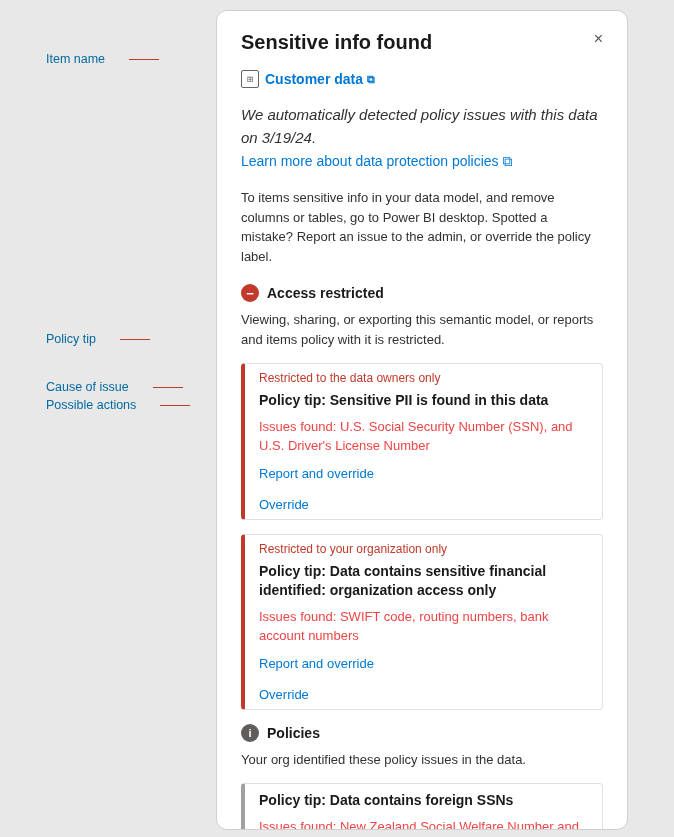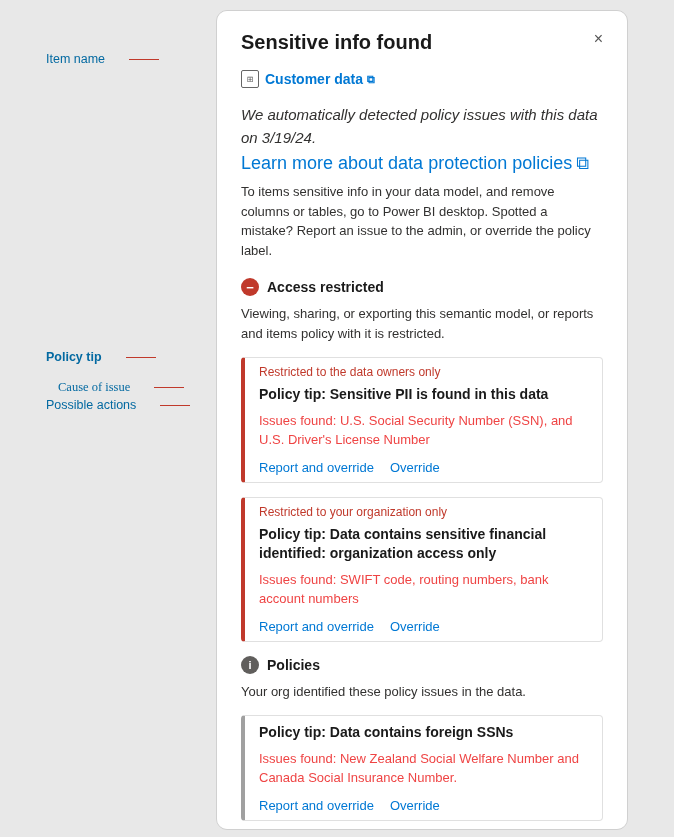--- a/index.html
+++ b/index.html
@@ -129,22 +129,22 @@
       line-height: 1.5;
       font-style: italic;
     }
 
     .learn-more-link {
       color: #0078d4;
       text-decoration: none;
       display: inline-flex;
       align-items: flex-start;
       gap: 4px;
-      font-size: 18px;
-      margin-bottom: 8px;
+      font-size: 14px;
+      margin-bottom: 18px;
     }
 
     .info-text {
       font-size: 13px;
       color: #323130;
       line-height: 1.5;
       margin-bottom: 18px;
     }
 
     .section-header {
@@ -226,44 +226,45 @@
       font-size: 13px;
       color: #ef4444;
       line-height: 1.5;
       margin-bottom: 10px;
     }
 
     .actions-row {
       display: flex;
       gap: 16px;
       align-items: flex-start;
+      flex-direction: column;
     }
 
     .action-link {
       color: #0078d4;
       text-decoration: none;
       font-size: 13px;
       cursor: pointer;
     }
   </style>
 </head>
 <body>
 
 <div class="outer-wrapper">
 
   <div class="annotations">
     <div class="annotation" style="top: 42px; left: 0;">
       <span>Item name</span>
       <div class="annotation-arrow"></div>
     </div>
-    <div class="annotation" style="top: 340px; left: 0; font-weight: bold;">
+    <div class="annotation" style="top: 322px; left: 0;">
       <span>Policy tip</span>
       <div class="annotation-arrow"></div>
     </div>
-    <div class="annotation" style="top: 370px; left: 12px; font-family: Liberation Serif, serif;">
+    <div class="annotation" style="top: 370px; left: 0;">
       <span>Cause of issue</span>
       <div class="annotation-arrow"></div>
     </div>
     <div class="annotation" style="top: 388px; left: 0;">
       <span>Possible actions</span>
       <div class="annotation-arrow"></div>
     </div>
   </div>
 
   <div class="panel">

